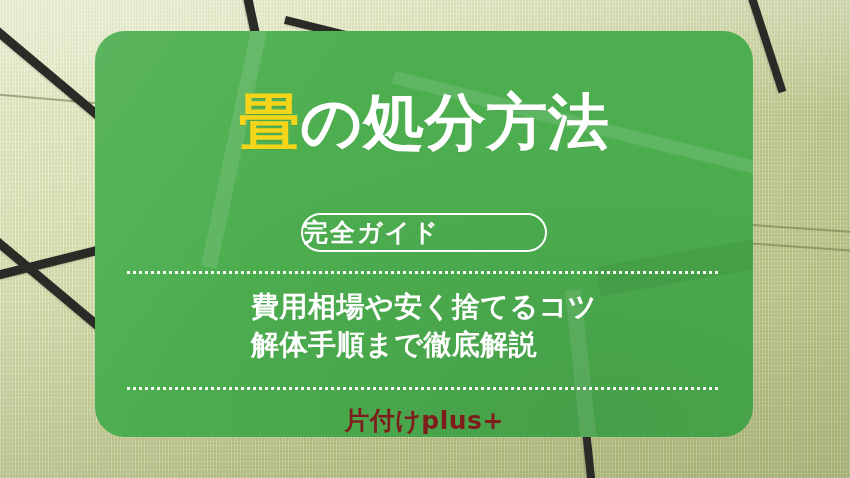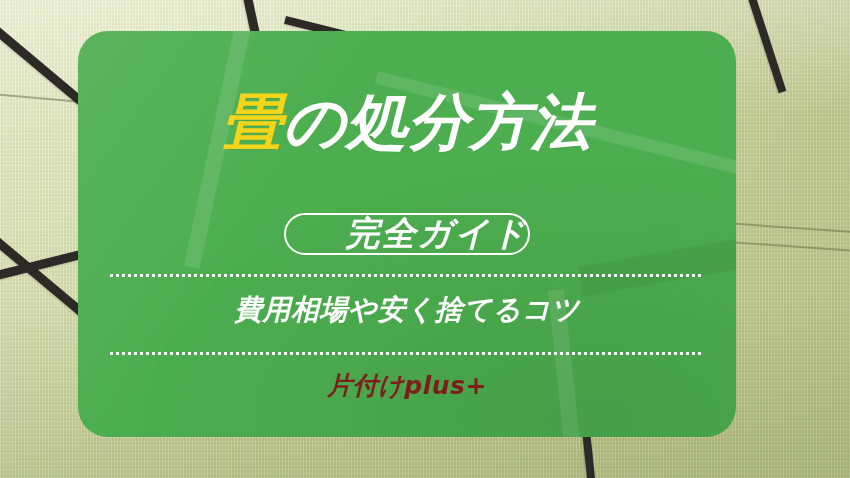--- a/index.html
+++ b/index.html
@@ -57,28 +57,27 @@
     height: 2px;
     transform-origin: 0 0;
   }
   .seam-thin.t1 { left: -20px; top: 92px;  width: 320px; transform: rotate(5deg); }
   .seam-thin.t2 { left: 610px; top: 214px; width: 280px; transform: rotate(4deg); }
   .seam-thin.t3 { left: 600px; top: 232px; width: 280px; transform: rotate(4deg); }
 
   
   .card {
     position: absolute;
-    left: 78px;
+    left: 95px;
     top: 31px;
     width: 658px;
     height: 406px;
     border-radius: 30px;
     background: #4cae4f;
     overflow: hidden;
-    font-style: italic;
   }
   .card-gloss {
     position: absolute;
     inset: 0;
     pointer-events: none;
     background:
       linear-gradient(125deg, rgba(255,255,255,0.085) 0%, rgba(255,255,255,0.0) 34%),
       radial-gradient(130% 120% at 78% 96%, rgba(0,0,0,0.085) 0%, rgba(0,0,0,0.0) 58%);
   }
   .card-seam {
@@ -118,23 +117,23 @@
 
   
   .badge {
     margin-top: 20px;
     width: 246px;
     height: 42px;
     border: 2px solid #ffffff;
     border-radius: 999px;
     display: flex;
     align-items: center;
-    justify-content: flex-end;
+    justify-content: flex-start;
     color: #ffffff;
-    font-size: 34px;
+    font-size: 25px;
     font-weight: bold;
     letter-spacing: 2px;
     box-sizing: border-box;
   }
 
   
   .divider {
     width: 594px;
     height: 3px;
     background-image: linear-gradient(to right, #ffffff 0 50%, rgba(255,255,255,0) 50% 100%);
@@ -200,20 +199,21 @@
       <h1 class="title"><span class="accent">畳</span><span>の処分方法</span></h1>
 
       <div class="badge">
         <span>完全ガイド</span>
       </div>
 
       <div class="divider top"></div>
 
       <div class="subtitle">
         <div>費用相場や安く捨てるコツ</div>
+        <div>解体手順まで徹底解説</div>
       </div>
 
       <div class="divider bottom"></div>
 
       <div class="brand">片付けplus+</div>
 
     </div>
   </div>
 
 </div>

